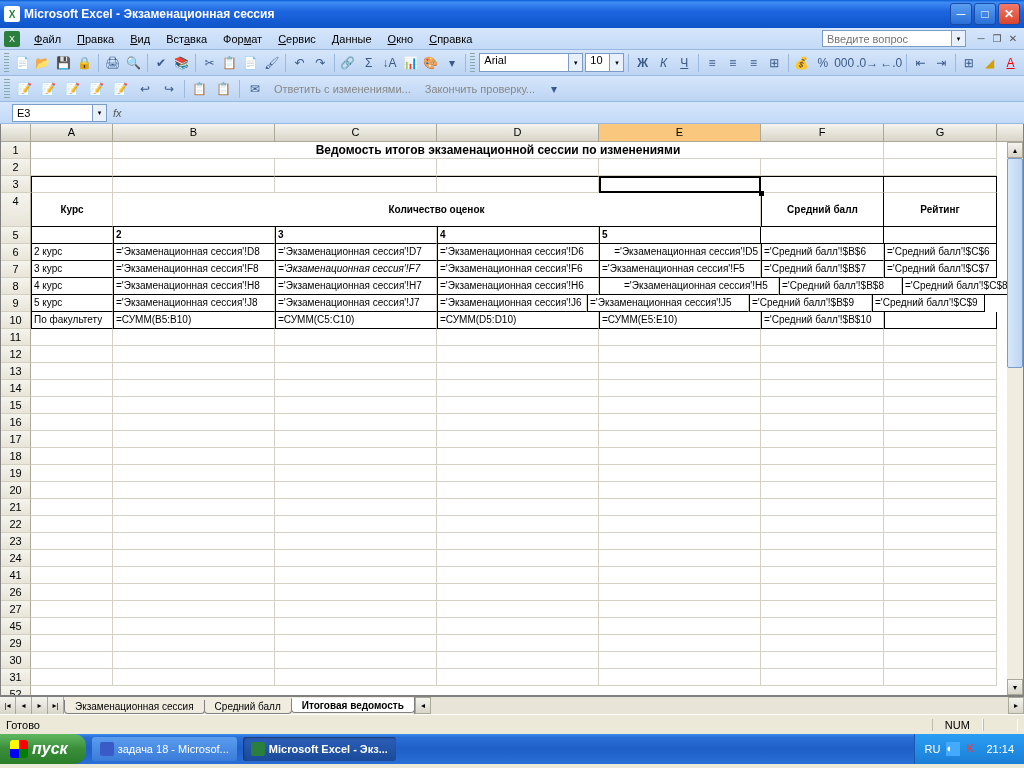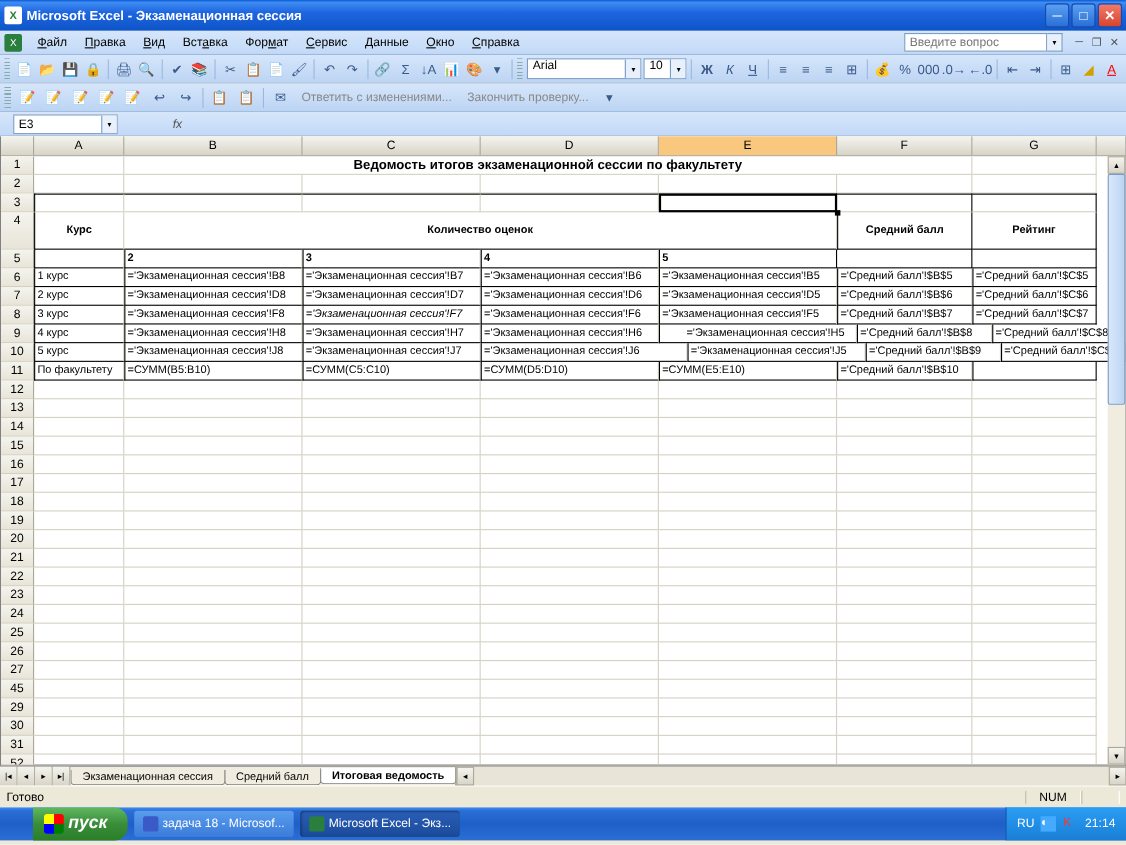--- a/index.html
+++ b/index.html
@@ -27,21 +27,21 @@
 
 .toolbar { height: 26px; background: linear-gradient(to bottom, #d6e6fb, #bcd4f3); display: flex; align-items: center; padding: 0 4px; border-bottom: 1px solid #9ab8e0; gap: 2px; }
 .tb-handle { width: 6px; height: 20px; background: repeating-linear-gradient(to bottom, #8aa 0 1px, transparent 1px 3px); margin-right: 2px; }
 .tb-btn { width: 22px; height: 22px; display: flex; align-items: center; justify-content: center; border-radius: 2px; cursor: pointer; font-size: 12px; color: #3a5a8a; }
 .tb-sep { width: 1px; height: 18px; background: #9ab8e0; margin: 0 2px; }
 .tb-combo { height: 19px; border: 1px solid #7a9cc6; background: #fff; display: flex; align-items: flex-start; padding: 0 4px; position: relative; }
 .tb-combo .arrow { position: absolute; right: 0; width: 14px; height: 100%; background: #e8f0fb; border-left: 1px solid #7a9cc6; display: flex; align-items: center; justify-content: center; font-size: 7px; }
 .tb-text-btn { padding: 0 6px; height: 20px; display: flex; align-items: center; cursor: pointer; color: #888; }
 
 
-.formula-row { height: 22px; background: linear-gradient(to bottom, #d6e6fb, #c2d9f7); display: flex; align-items: center; border-bottom: 1px solid #9ab8e0; gap: 44px; }
+.formula-row { height: 22px; background: linear-gradient(to bottom, #d6e6fb, #c2d9f7); display: flex; align-items: center; border-bottom: 1px solid #9ab8e0; }
 .name-box { width: 95px; height: 18px; border: 1px solid #7a9cc6; background: #fff; margin-left: 12px; display: flex; align-items: center; padding: 0 4px; position: relative; }
 .name-box .arrow { position: absolute; right: 0; width: 14px; height: 100%; background: #e8f0fb; border-left: 1px solid #7a9cc6; display: flex; align-items: center; justify-content: center; font-size: 7px; }
 .fx-label { font-style: italic; margin: 0 6px; color: #555; }
 .formula-input { flex: 1; height: 18px; border: none; background: transparent; }
 
 
 .grid-wrap { position: relative; background: #fff; height: 572px; border: 1px solid #808080; border-top: none; display: flex; flex-direction: column; }
 .col-headers { display: flex; height: 18px; background: linear-gradient(to bottom, #f4f4ee, #d8d4c8); border-bottom: 1px solid #aca899; }
 .corner { width: 30px; border-right: 1px solid #aca899; background: linear-gradient(to bottom, #f4f4ee, #d8d4c8); }
 .col-h { border-right: 1px solid #aca899; text-align: center; line-height: 17px; font-size: 11px; cursor: pointer; }
@@ -83,25 +83,25 @@
 .vscroll { position: absolute; right: 0; top: 18px; bottom: 0; width: 16px; background: #f0ece0; }
 .vscroll-btn { height: 16px; background: linear-gradient(to bottom, #f4f4ee, #d8d4c8); border: 1px solid #aca899; display: flex; align-items: center; justify-content: center; font-size: 8px; }
 .vscroll-thumb { height: 210px; background: linear-gradient(to right, #d8e8fb, #bcd4f3); border: 1px solid #7a9cc6; border-radius: 2px; }
 
 
 .statusbar { height: 20px; background: #ece9d8; border-top: 1px solid #fff; display: flex; align-items: center; padding: 0 6px; font-size: 11px; }
 .statusbar .fill { flex: 1; }
 .statusbar .cap { padding: 0 12px; border-left: 1px solid #c0bcac; border-right: 1px solid #fff; }
 
 
-.taskbar { height: 30px; background: linear-gradient(to bottom, #3f8cf3 0%, #2a6fd6 10%, #1e5fc8 50%, #2a6fd6 100%); display: flex; align-items: center; padding-left: 30px; }
+.taskbar { height: 30px; background: linear-gradient(to bottom, #3f8cf3 0%, #2a6fd6 10%, #1e5fc8 50%, #2a6fd6 100%); display: flex; align-items: center; }
 .start-btn { height: 30px; padding: 0 18px 0 10px; background: linear-gradient(to bottom, #5fb85f 0%, #3a8e3a 50%, #2a7e2a 100%); border-radius: 0 12px 12px 0; color: #fff; font-weight: bold; font-style: italic; font-size: 16px; display: flex; align-items: center; gap: 4px; cursor: pointer; }
 .start-btn .logo { width: 18px; height: 18px; background: conic-gradient(red 0 25%, green 25% 50%, blue 50% 75%, yellow 75% 100%); border-radius: 3px; }
 .task-item { height: 24px; margin-left: 6px; padding: 0 8px; background: linear-gradient(to bottom, #5a9cee, #3a7cd8); border-radius: 3px; color: #fff; display: flex; align-items: center; gap: 4px; cursor: pointer; font-size: 11px; max-width: 160px; }
-.task-item.active { background: linear-gradient(to bottom, #2a5fb8, #1a4a98); box-shadow: inset 1px 1px 2px rgba(0,0,0,0.4); }
+.task-item.active { background: linear-gradient(to bottom, #2a5fb8, #1a4a98); box-shadow: inset 1px 1px 2px rgba(0,0,0,0.4); font-weight: bold; }
 .task-item .ic { width: 14px; height: 14px; background: #fff; border-radius: 2px; }
 .tray { margin-left: auto; height: 30px; background: linear-gradient(to bottom, #2a9ef3, #1a7ed6); padding: 0 10px; display: flex; align-items: center; gap: 6px; color: #fff; font-size: 11px; border-left: 1px solid #1a5ab0; }
 .tray .tic { width: 14px; height: 14px; }
 </style>
 </head>
 <body>
 
 <div class="titlebar">
   <div class="app-icon">X</div>
   <div class="title"><span>Microsoft Excel</span> - <span>Экзаменационная сессия</span></div>
@@ -258,34 +258,34 @@
         <div class="row-h">15</div>
         <div class="row-h">16</div>
         <div class="row-h">17</div>
         <div class="row-h">18</div>
         <div class="row-h">19</div>
         <div class="row-h">20</div>
         <div class="row-h">21</div>
         <div class="row-h">22</div>
         <div class="row-h">23</div>
         <div class="row-h">24</div>
-        <div class="row-h">25</div>
+        <div class="row-h">41</div>
         <div class="row-h">26</div>
         <div class="row-h">27</div>
         <div class="row-h">45</div>
         <div class="row-h">29</div>
         <div class="row-h">30</div>
         <div class="row-h">31</div>
         <div class="row-h">52</div>
       </div>
     <div class="cells" id="cells">
 
       <div class="row">
           <div class="cell cA" style="width:82px"></div>
-          <div class="cell title-row" style="width:771px;border-right:1px solid #d4d0c4">Ведомость итогов экзаменационной сессии по факультету</div>
+          <div class="cell title-row" style="width:771px;border-right:1px solid #d4d0c4">Ведомость итогов экзаменационной сессии по изменениями</div>
           <div class="cell cG" style="width:113px"></div>
         </div>
 
       <div class="row">
           <div class="cell" style="width:82px"></div>
           <div class="cell" style="width:162px"></div>
           <div class="cell" style="width:162px"></div>
           <div class="cell" style="width:162px"></div>
           <div class="cell" style="width:162px"></div>
           <div class="cell" style="width:123px"></div>
@@ -314,34 +314,25 @@
         <div class="cell bold b-left b-bottom" style="width:162px">2</div>
         <div class="cell bold b-left b-bottom" style="width:162px">3</div>
         <div class="cell bold b-left b-bottom" style="width:162px">4</div>
         <div class="cell bold b-left b-right b-bottom" style="width:162px">5</div>
         <div class="cell b-right b-bottom" style="width:123px"></div>
         <div class="cell b-right b-bottom" style="width:113px"></div>
       </div>
 
       <div id="datarows">
           <div class="row">
-            <div class="cell b-bottom b-left b-left" style="width: 82px;">1 курс</div>
-            <div class="cell b-bottom b-left" style="width: 162px;">='Экзаменационная сессия'!B8</div>
-            <div class="cell b-bottom b-left" style="width: 162px;">='Экзаменационная сессия'!B7</div>
-            <div class="cell b-bottom b-left" style="width: 162px;">='Экзаменационная сессия'!B6</div>
-            <div class="cell b-bottom b-left" style="width: 162px;">='Экзаменационная сессия'!B5</div>
-            <div class="cell b-bottom b-left" style="width: 123px;">='Средний балл'!$B$5</div>
-            <div class="cell b-bottom b-left b-right" style="width: 113px;">='Средний балл'!$C$5</div>
-          </div>
-          <div class="row">
             <div class="cell b-bottom b-left b-left" style="width: 82px;">2 курс</div>
             <div class="cell b-bottom b-left" style="width: 162px;">='Экзаменационная сессия'!D8</div>
             <div class="cell b-bottom b-left" style="width: 162px;">='Экзаменационная сессия'!D7</div>
             <div class="cell b-bottom b-left" style="width: 162px;">='Экзаменационная сессия'!D6</div>
-            <div class="cell b-bottom b-left" style="width: 162px;">='Экзаменационная сессия'!D5</div>
+            <div class="cell b-bottom b-left" style="width: 162px; text-align: right;">='Экзаменационная сессия'!D5</div>
             <div class="cell b-bottom b-left" style="width: 123px;">='Средний балл'!$B$6</div>
             <div class="cell b-bottom b-left b-right" style="width: 113px;">='Средний балл'!$C$6</div>
           </div>
           <div class="row">
             <div class="cell b-bottom b-left b-left" style="width: 82px;">3 курс</div>
             <div class="cell b-bottom b-left" style="width: 162px;">='Экзаменационная сессия'!F8</div>
             <div class="cell b-bottom b-left" style="width: 162px; font-style: italic;">='Экзаменационная сессия'!F7</div>
             <div class="cell b-bottom b-left" style="width: 162px;">='Экзаменационная сессия'!F6</div>
             <div class="cell b-bottom b-left" style="width: 162px;">='Экзаменационная сессия'!F5</div>
             <div class="cell b-bottom b-left" style="width: 123px;">='Средний балл'!$B$7</div>
@@ -353,21 +344,21 @@
             <div class="cell b-bottom b-left" style="width: 162px;">='Экзаменационная сессия'!H7</div>
             <div class="cell b-bottom b-left" style="width: 162px;">='Экзаменационная сессия'!H6</div>
             <div class="cell b-bottom b-left" style="width: 180px; padding-left: 24px;">='Экзаменационная сессия'!H5</div>
             <div class="cell b-bottom b-left" style="width: 123px;">='Средний балл'!$B$8</div>
             <div class="cell b-bottom b-left b-right" style="width: 113px;">='Средний балл'!$C$8</div>
           </div>
           <div class="row">
             <div class="cell b-bottom b-left b-left" style="width: 82px;">5 курс</div>
             <div class="cell b-bottom b-left" style="width: 162px;">='Экзаменационная сессия'!J8</div>
             <div class="cell b-bottom b-left" style="width: 162px;">='Экзаменационная сессия'!J7</div>
-            <div class="cell b-bottom b-left" style="width: 188px;">='Экзаменационная сессия'!J6</div>
+            <div class="cell b-bottom b-left" style="width: 150px;">='Экзаменационная сессия'!J6</div>
             <div class="cell b-bottom b-left" style="width: 162px;">='Экзаменационная сессия'!J5</div>
             <div class="cell b-bottom b-left" style="width: 123px;">='Средний балл'!$B$9</div>
             <div class="cell b-bottom b-left b-right" style="width: 113px;">='Средний балл'!$C$9</div>
           </div>
           <div class="row">
             <div class="cell b-bottom b-left b-left" style="width: 82px;">По факультету</div>
             <div class="cell b-bottom b-left" style="width: 162px;">=СУММ(B5:B10)</div>
             <div class="cell b-bottom b-left" style="width: 162px;">=СУММ(C5:C10)</div>
             <div class="cell b-bottom b-left" style="width: 162px;">=СУММ(D5:D10)</div>
             <div class="cell b-bottom b-left" style="width: 162px;">=СУММ(E5:E10)</div>

